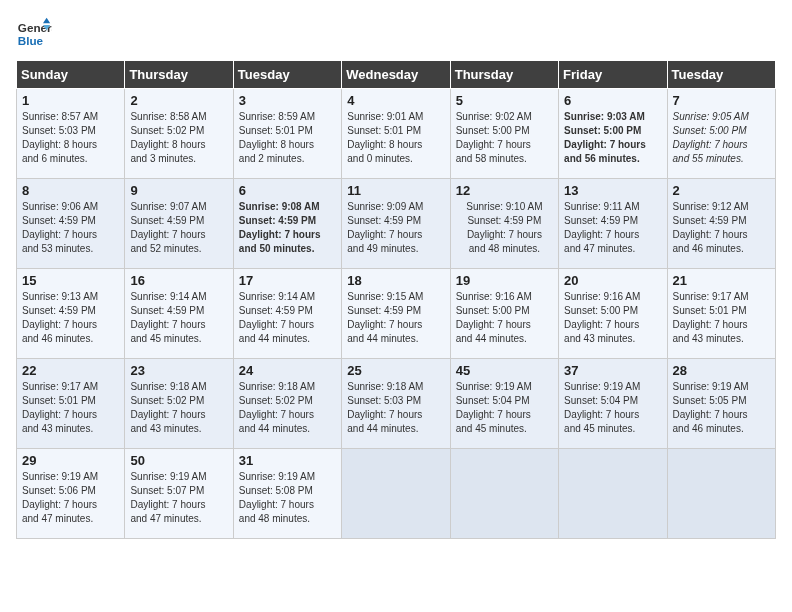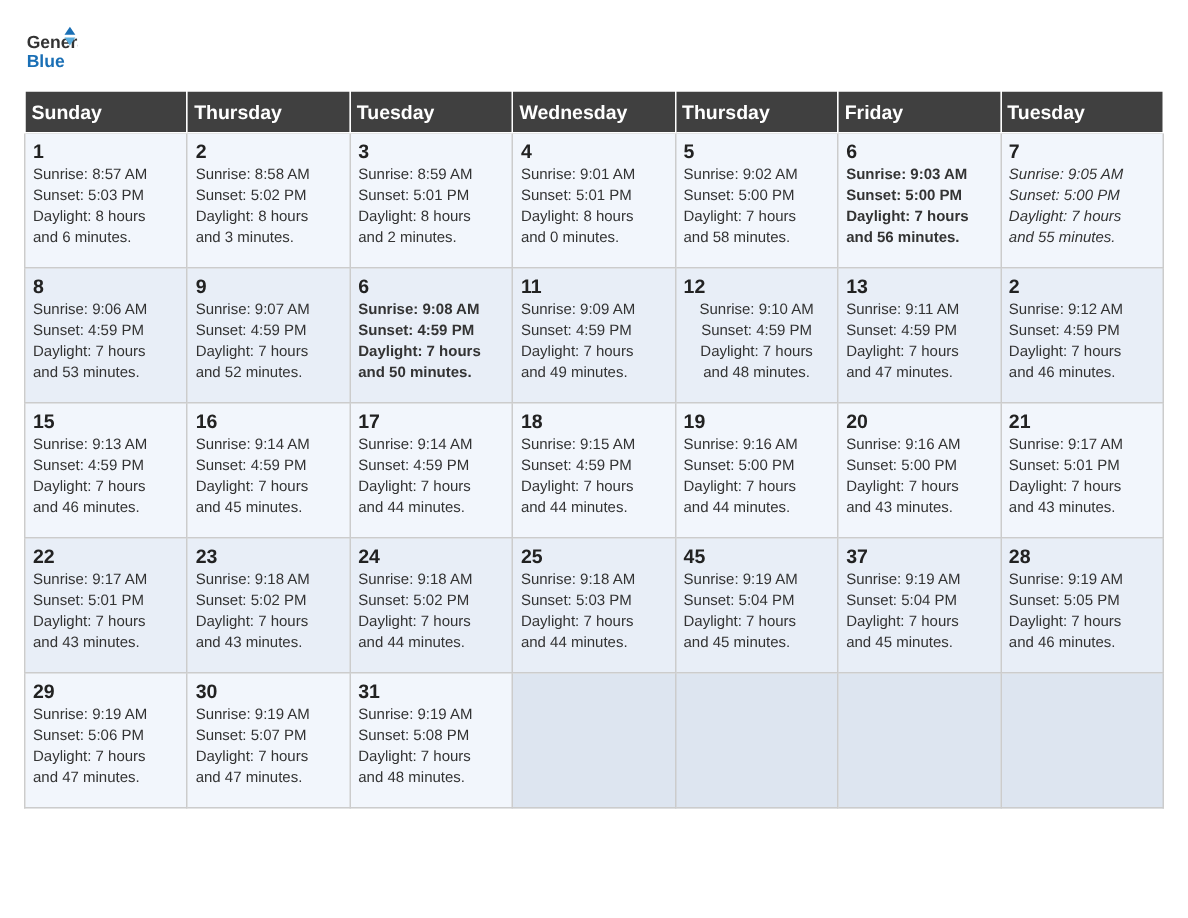--- a/index.html
+++ b/index.html
@@ -320,21 +320,21 @@
       </tr>
       <tr>
         <td>
           <span class="day-num">29</span>
           <div class="cell-content" style="white-space: pre-line;">Sunrise: 9:19 AM
 Sunset: 5:06 PM
 Daylight: 7 hours
 and 47 minutes.</div>
         </td>
         <td>
-          <span class="day-num">30</span>
+          <span class="day-num">50</span>
           <div class="cell-content" style="white-space: pre-line;">Sunrise: 9:19 AM
 Sunset: 5:07 PM
 Daylight: 7 hours
 and 47 minutes.</div>
         </td>
         <td>
           <span class="day-num">31</span>
           <div class="cell-content" style="white-space: pre-line;">Sunrise: 9:19 AM
 Sunset: 5:08 PM
 Daylight: 7 hours

